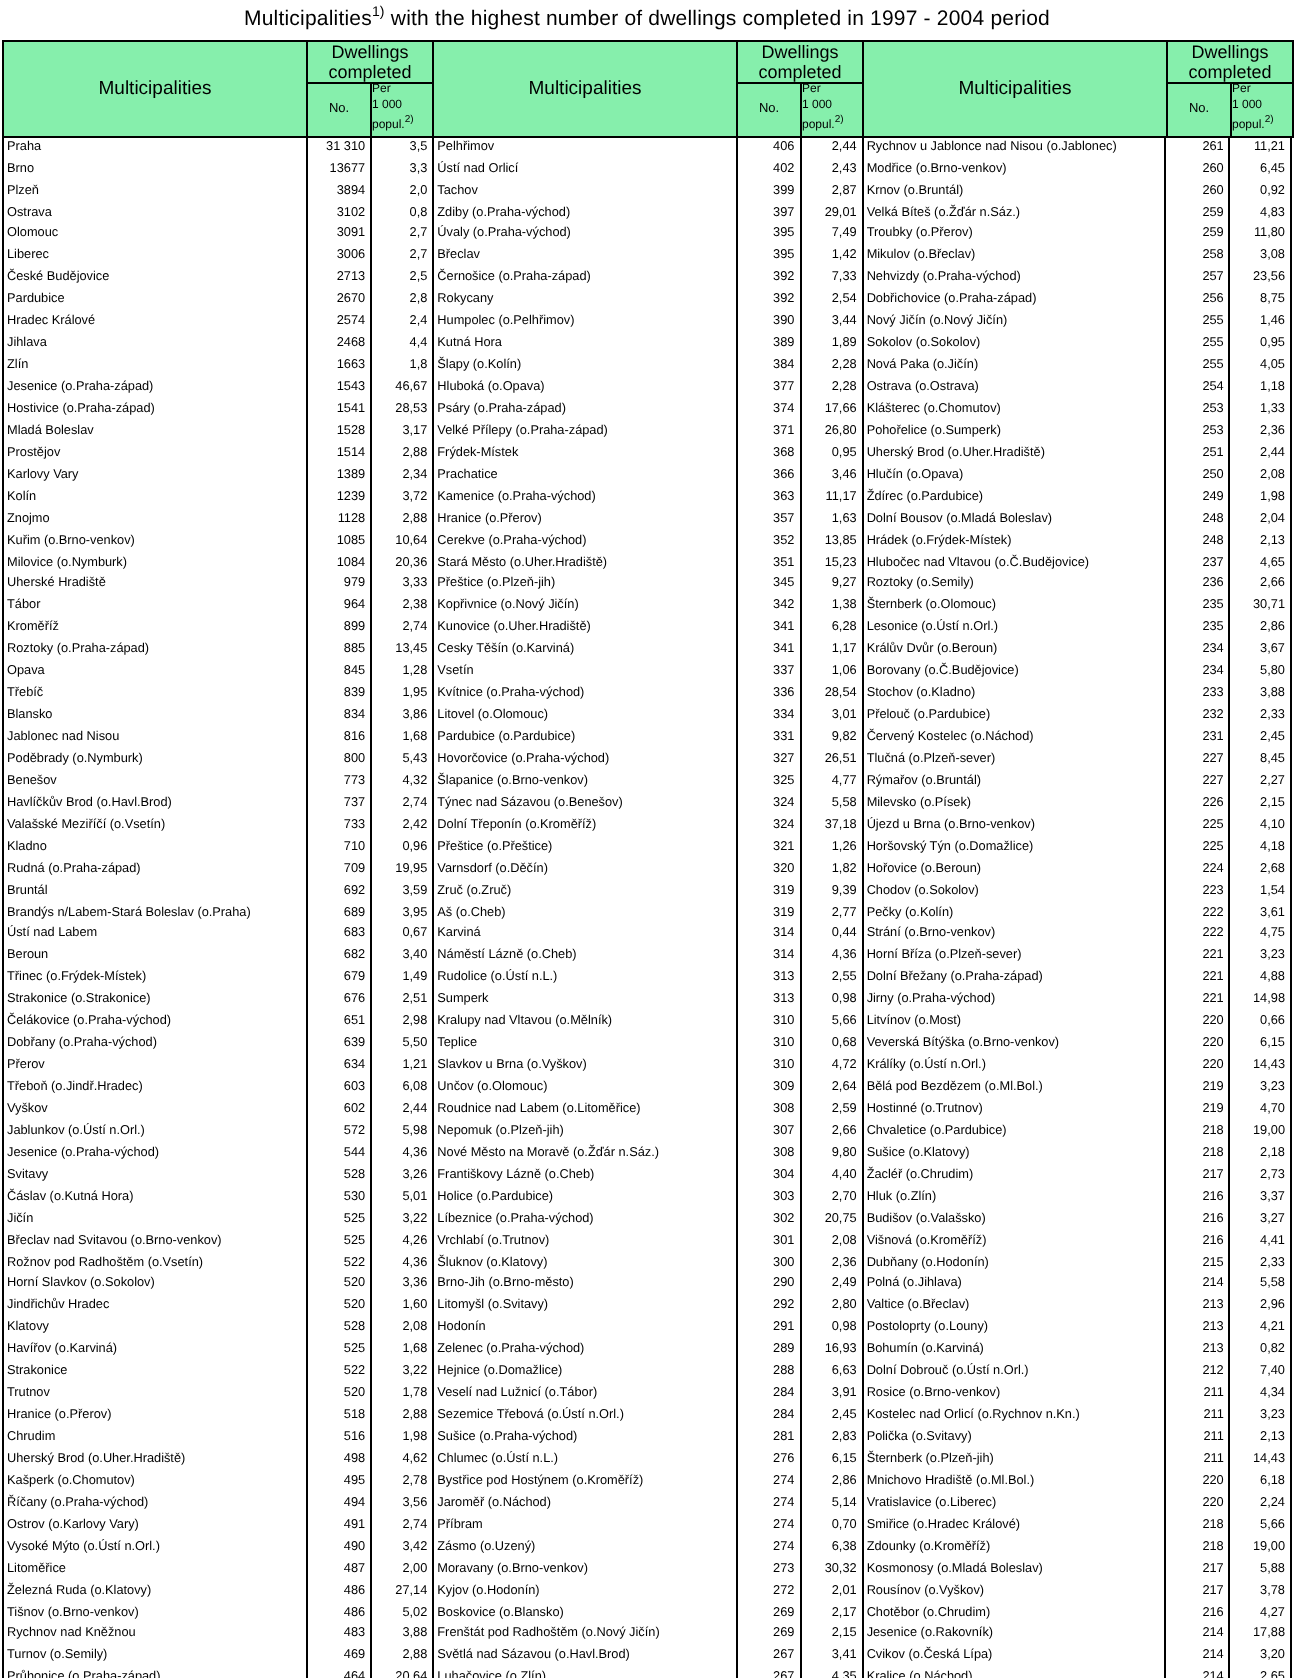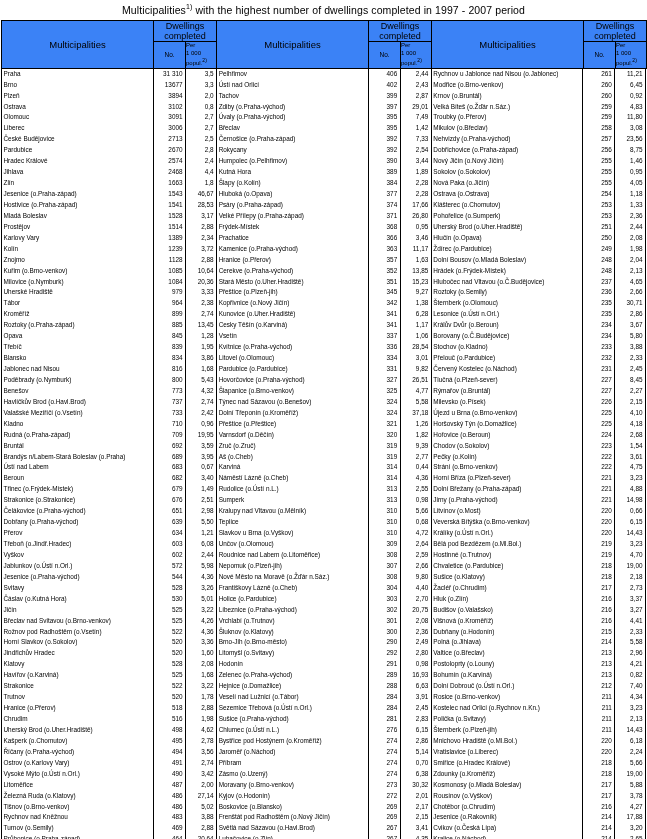--- a/index.html
+++ b/index.html
@@ -41,21 +41,21 @@
     padding: 0;
     margin: 0;
     vertical-align: middle;
   }
 
   
   thead th {
     font-weight: normal;
     text-align: center;
     font-size: 9px;
-    background: #3b82f6;
+    background: #86efac;
   }
   th.muni-head { font-size: 9.5px; }
   th.dw-head { font-size: 9px; line-height: 1.15; }
   th.sub-no { font-size: 6.5px; text-align: center; vertical-align: bottom; padding-bottom: 2px; }
   th.sub-per {
     font-size: 6px;
     text-align: left;
     line-height: 1.25;
     padding: 1px 0 1px 2px;
   }
@@ -94,21 +94,21 @@
     width: 643px;
   }
 </style>
 </head>
 <body>
 
 <div id="page">
 
   <div id="title">
     <span>Multicipalities</span><span class="fn">1)</span>
-    <span>with the highest number of dwellings completed in 1997 - 2007 period</span>
+    <span>with the highest number of dwellings completed in 1997 - 2004 period</span>
   </div>
 
   <table class="grid">
     <colgroup>
       <col style="width:152px">
         <col style="width:32px">
         <col style="width:31px">
       <col style="width:152px">
         <col style="width:32px">
         <col style="width:31px">

